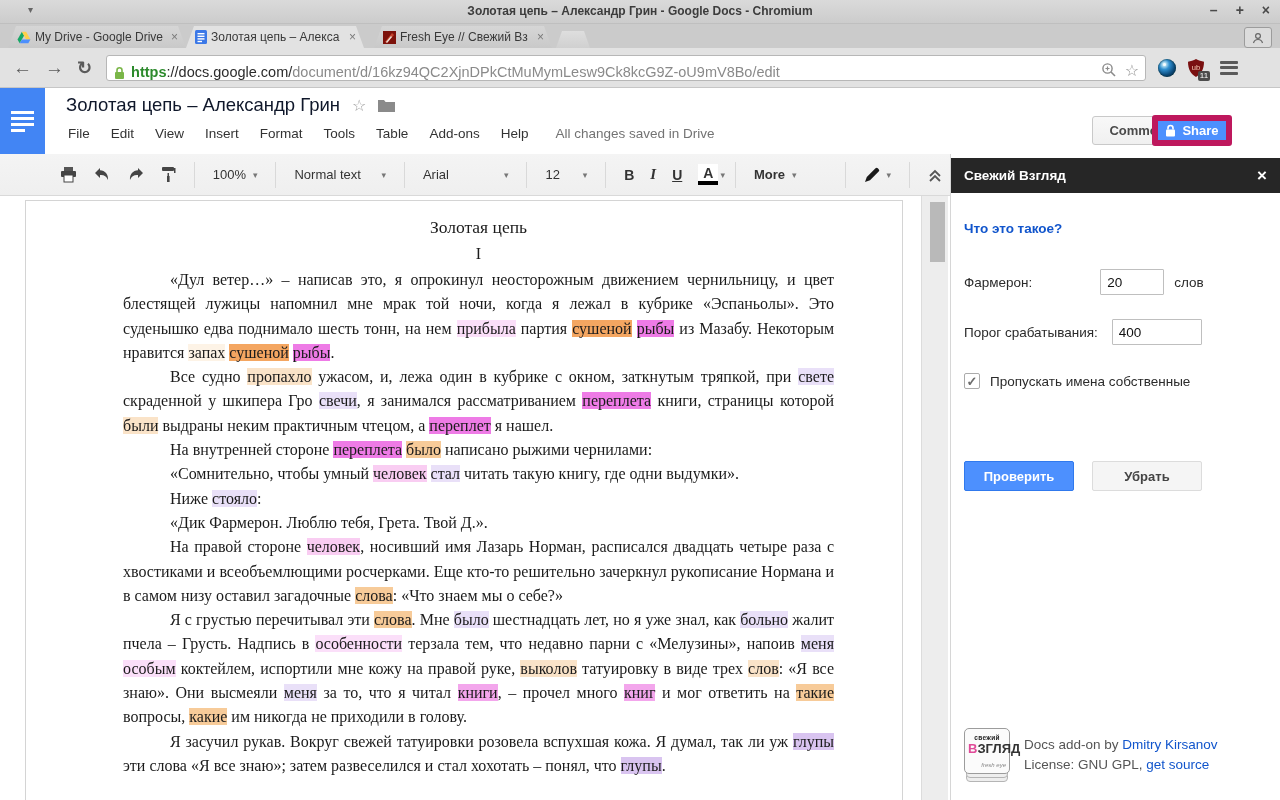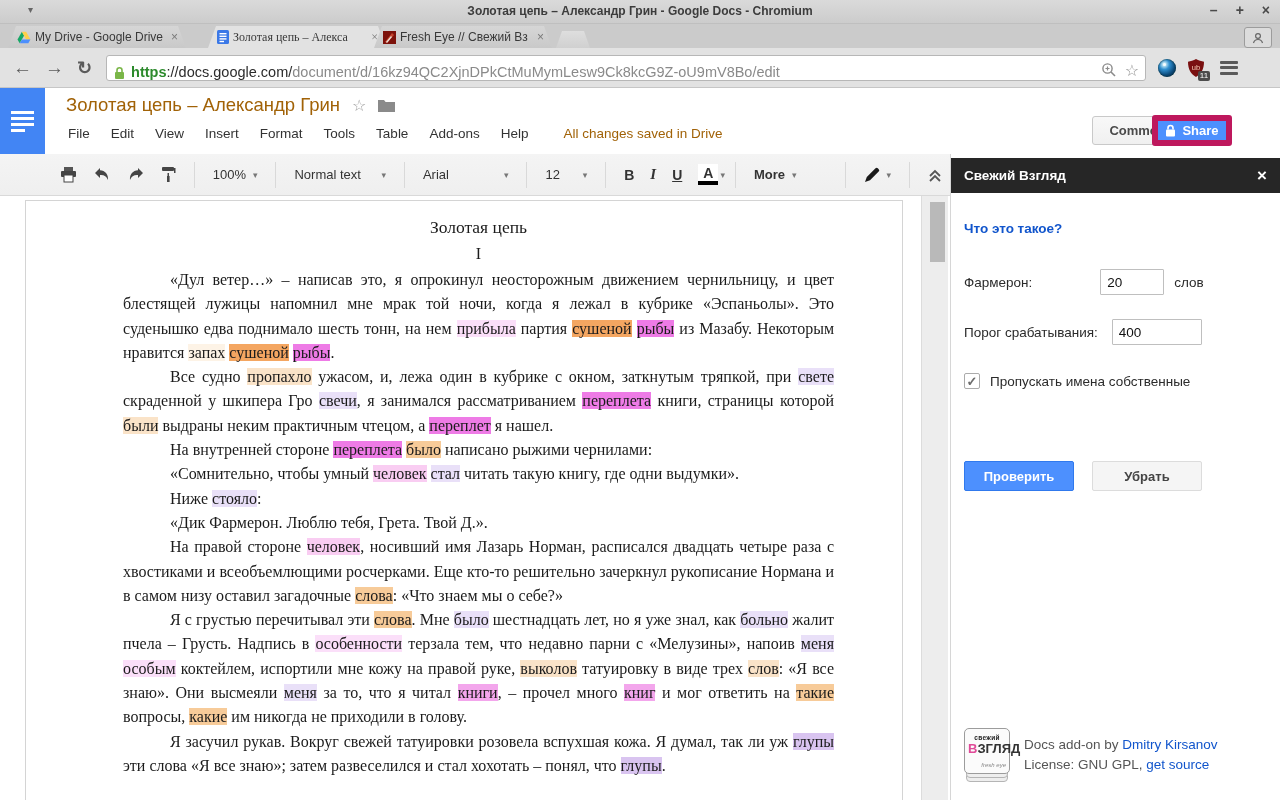--- a/index.html
+++ b/index.html
@@ -36,25 +36,25 @@
   .ext-ublock{position:relative;width:20px;height:20px;margin-left:10px;}
   .ublock-badge{position:absolute;right:-4px;bottom:-3px;background:#4c4c4c;color:#fff;font-size:8px;padding:0 2px;border-radius:2px;line-height:10px;}
   .chrome-menu{width:18px;height:14px;margin:0 14px 0 14px;display:flex;flex-direction:column;justify-content:space-between;}
   .chrome-menu i{height:3px;background:#5a5a5a;border-radius:1px;}
 
   
   .docs-header{position:absolute;left:0;top:88px;width:1280px;height:66px;background:#ffffff;}
   .docs-logo{position:absolute;left:0;top:0;width:45px;height:66px;background:#4285f4;}
   .docs-logo i{position:absolute;left:11px;height:3px;background:#fff;}
   .doc-title-row{position:absolute;left:66px;top:6px;display:flex;align-items:center;gap:12px;}
-  .doc-title{font-size:18.5px;color:#a16207;}
+  .doc-title{font-size:18.5px;color:#0f172a;}
   .hdr-star{font-size:16px;color:#9e9e9e;}
   .menu-row{position:absolute;left:68px;top:38px;font-size:13.5px;color:#333;}
   .menu-row span.menu-item{margin-right:21px;cursor:default;}
-  .save-status{color:#a16207;margin-left:14px;}
+  .save-status{color:#737373;margin-left:6px;}
   .btn-comments{position:absolute;left:1092px;top:28px;width:102px;height:29px;background:linear-gradient(#f8f8f8,#f0f0f0);border:1px solid #c9c9c9;border-radius:3px;font-size:13px;font-weight:bold;color:#4a4a4a;display:flex;align-items:center;justify-content:center;box-sizing:border-box;}
   .btn-share{position:absolute;left:1152px;top:27px;width:80px;height:31px;background:#4d90fe;border:6px solid #be185d;border-radius:3px;font-size:13px;font-weight:bold;color:#fff;display:flex;align-items:center;justify-content:center;gap:6px;box-sizing:border-box;}
 
   
   .toolbar{position:absolute;left:0;top:154px;width:950px;height:42px;background:linear-gradient(#f4f4f4,#efefef);border-bottom:1px solid #d9d9d9;box-sizing:border-box;display:flex;align-items:center;font-size:13px;color:#333;}
   .tb-sep{width:1px;height:26px;background:#d9d9d9;margin:0 10px;}
   .tb-ico{margin:0 8px;display:flex;align-items:center;}
   .tb-drop{display:flex;align-items:center;gap:7px;margin:0 8px;}
   .tb-caret{font-size:9px;color:#777;}
   .tb-letter{font-weight:bold;margin:0 8px;font-size:14px;}
@@ -134,21 +134,21 @@
   <div class="tabbar">
     <div class="tab inactive" style="left:8px;width:178px;">
       <svg width="14" height="13" viewBox="0 0 16 16">
           <path fill="#16a765" d="M5.4 1L0 10.4l2.7 4.6L8.1 5.6z"></path>
           <path fill="#ffd04b" d="M5.4 1h5.2l5.4 9.4H10.6z"></path>
           <path fill="#4d8ffd" d="M2.7 15h10.6l2.6-4.6H5.4z"></path>
         </svg>
       <span class="tab-label">My Drive - Google Drive</span>
       <span class="tab-close">×</span>
     </div>
-    <div class="tab active" style="left:208px;width:178px;font-family:Liberation Serif, serif;">
+    <div class="tab active" style="left:186px;width:178px;">
       <svg width="12" height="14" viewBox="0 0 12 14">
           <rect width="12" height="14" rx="1.5" fill="#3b78e7"></rect>
           <rect x="2.5" y="3" width="7" height="1.4" fill="#fff"></rect>
           <rect x="2.5" y="5.6" width="7" height="1.4" fill="#fff"></rect>
           <rect x="2.5" y="8.2" width="7" height="1.4" fill="#fff"></rect>
           <rect x="2.5" y="10.8" width="4.5" height="1.4" fill="#fff"></rect>
         </svg>
       <span class="tab-label">Золотая цепь – Алекса</span>
       <span class="tab-close">×</span>
     </div>

